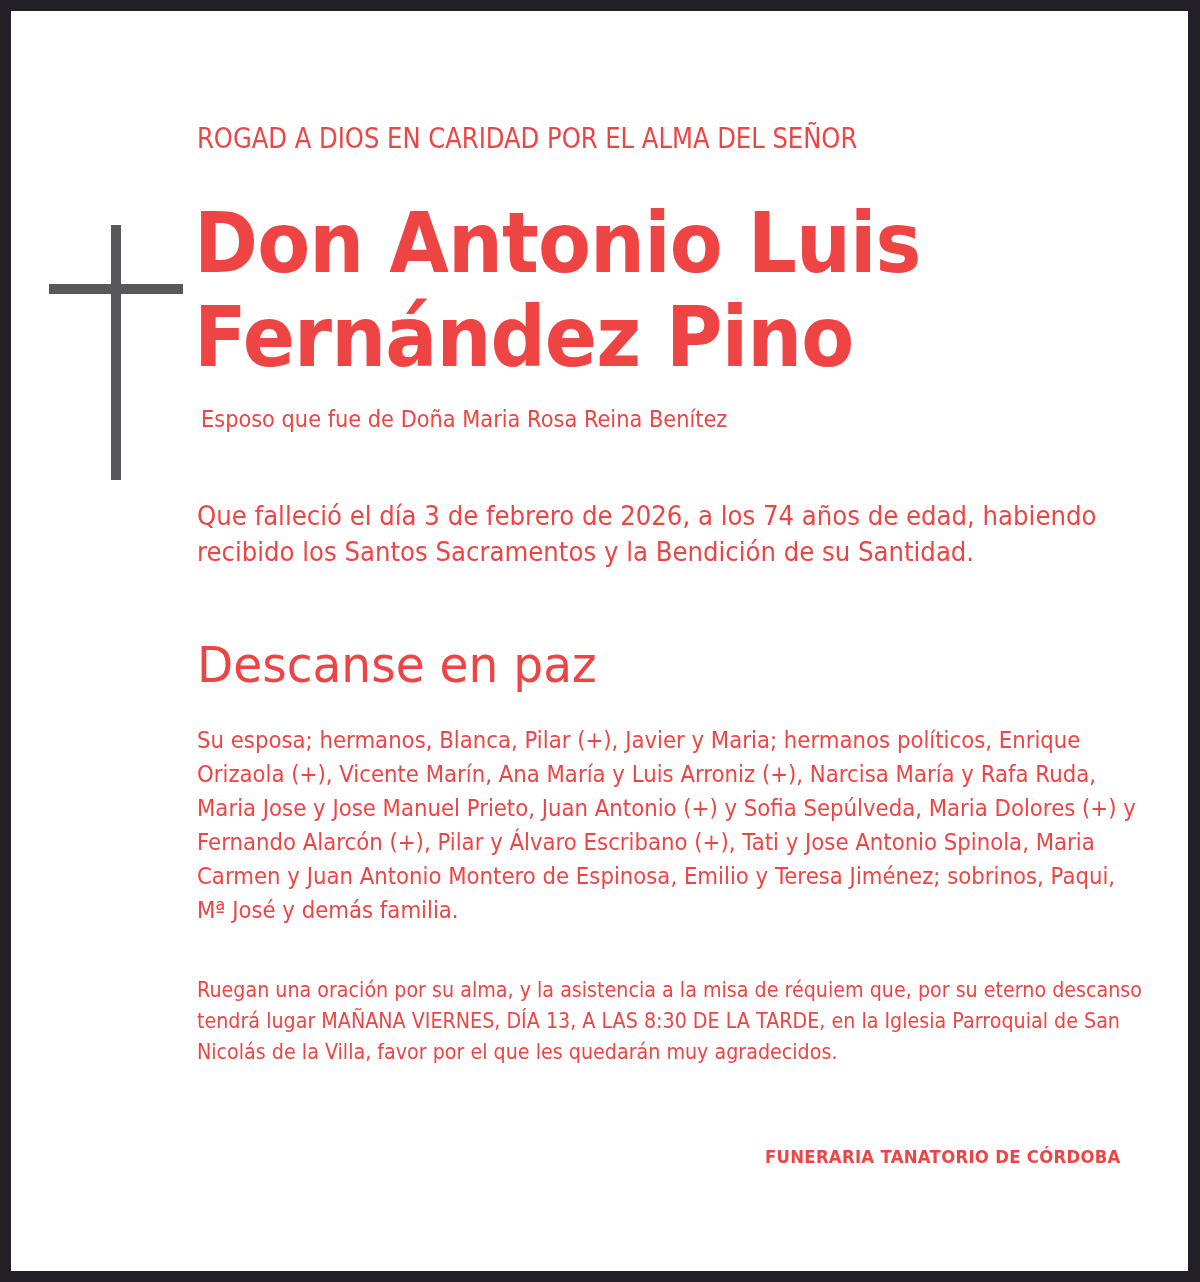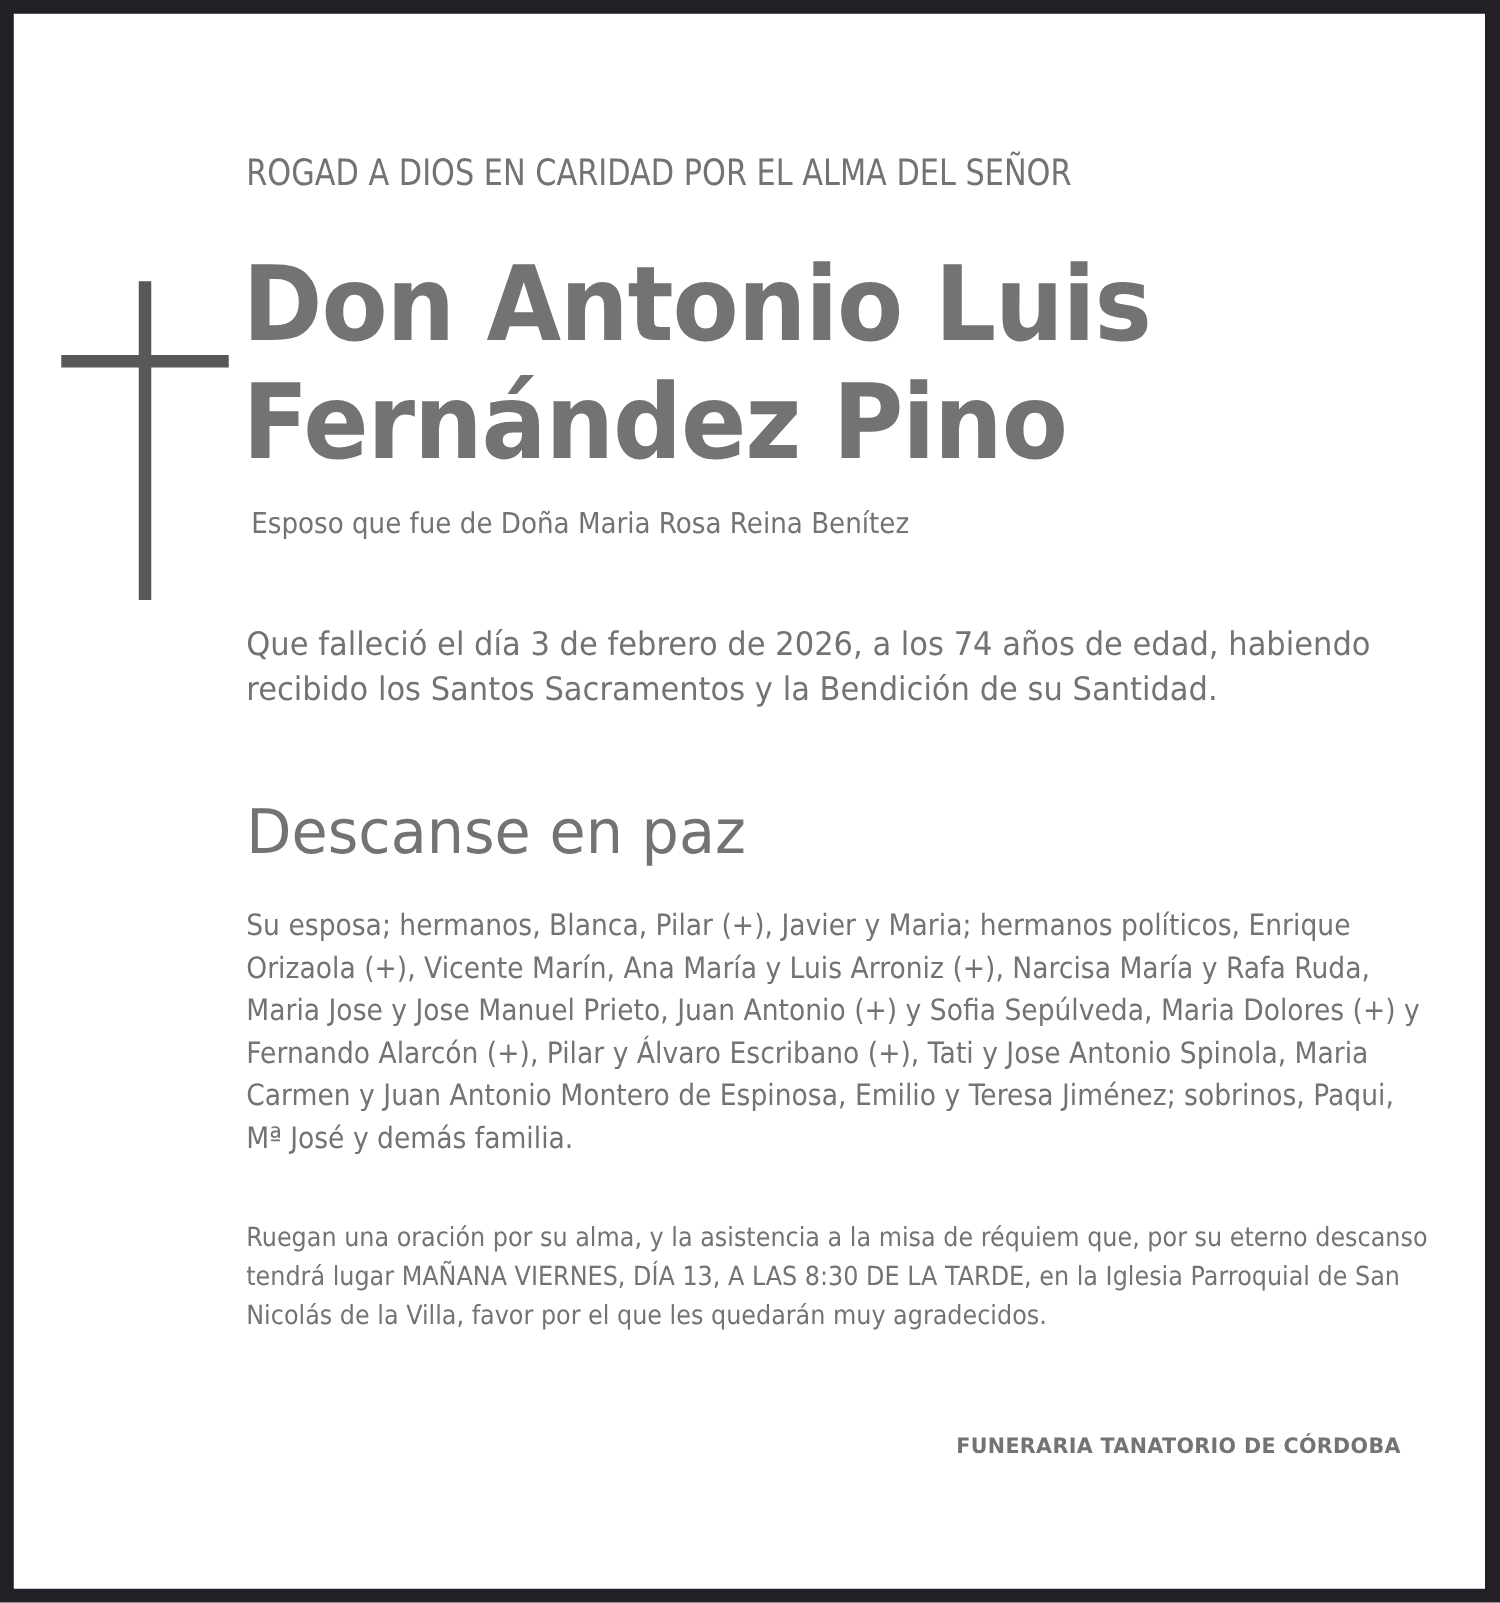--- a/index.html
+++ b/index.html
@@ -13,21 +13,21 @@
       position: relative;
       overflow: hidden;
     }
     .sheet {
       position: absolute;
       left: 11px;
       top: 11px;
       width: 1177px;
       height: 1260px;
       background: #ffffff;
-      color: #737373;
+      color: #ef4444;
       font-family: "DejaVu Sans", sans-serif;
       text-decoration: underline;
     }
     .cross-v {
       position: absolute;
       left: 100px;
       top: 214px;
       width: 10px;
       height: 255px;
       background: #58585a;

